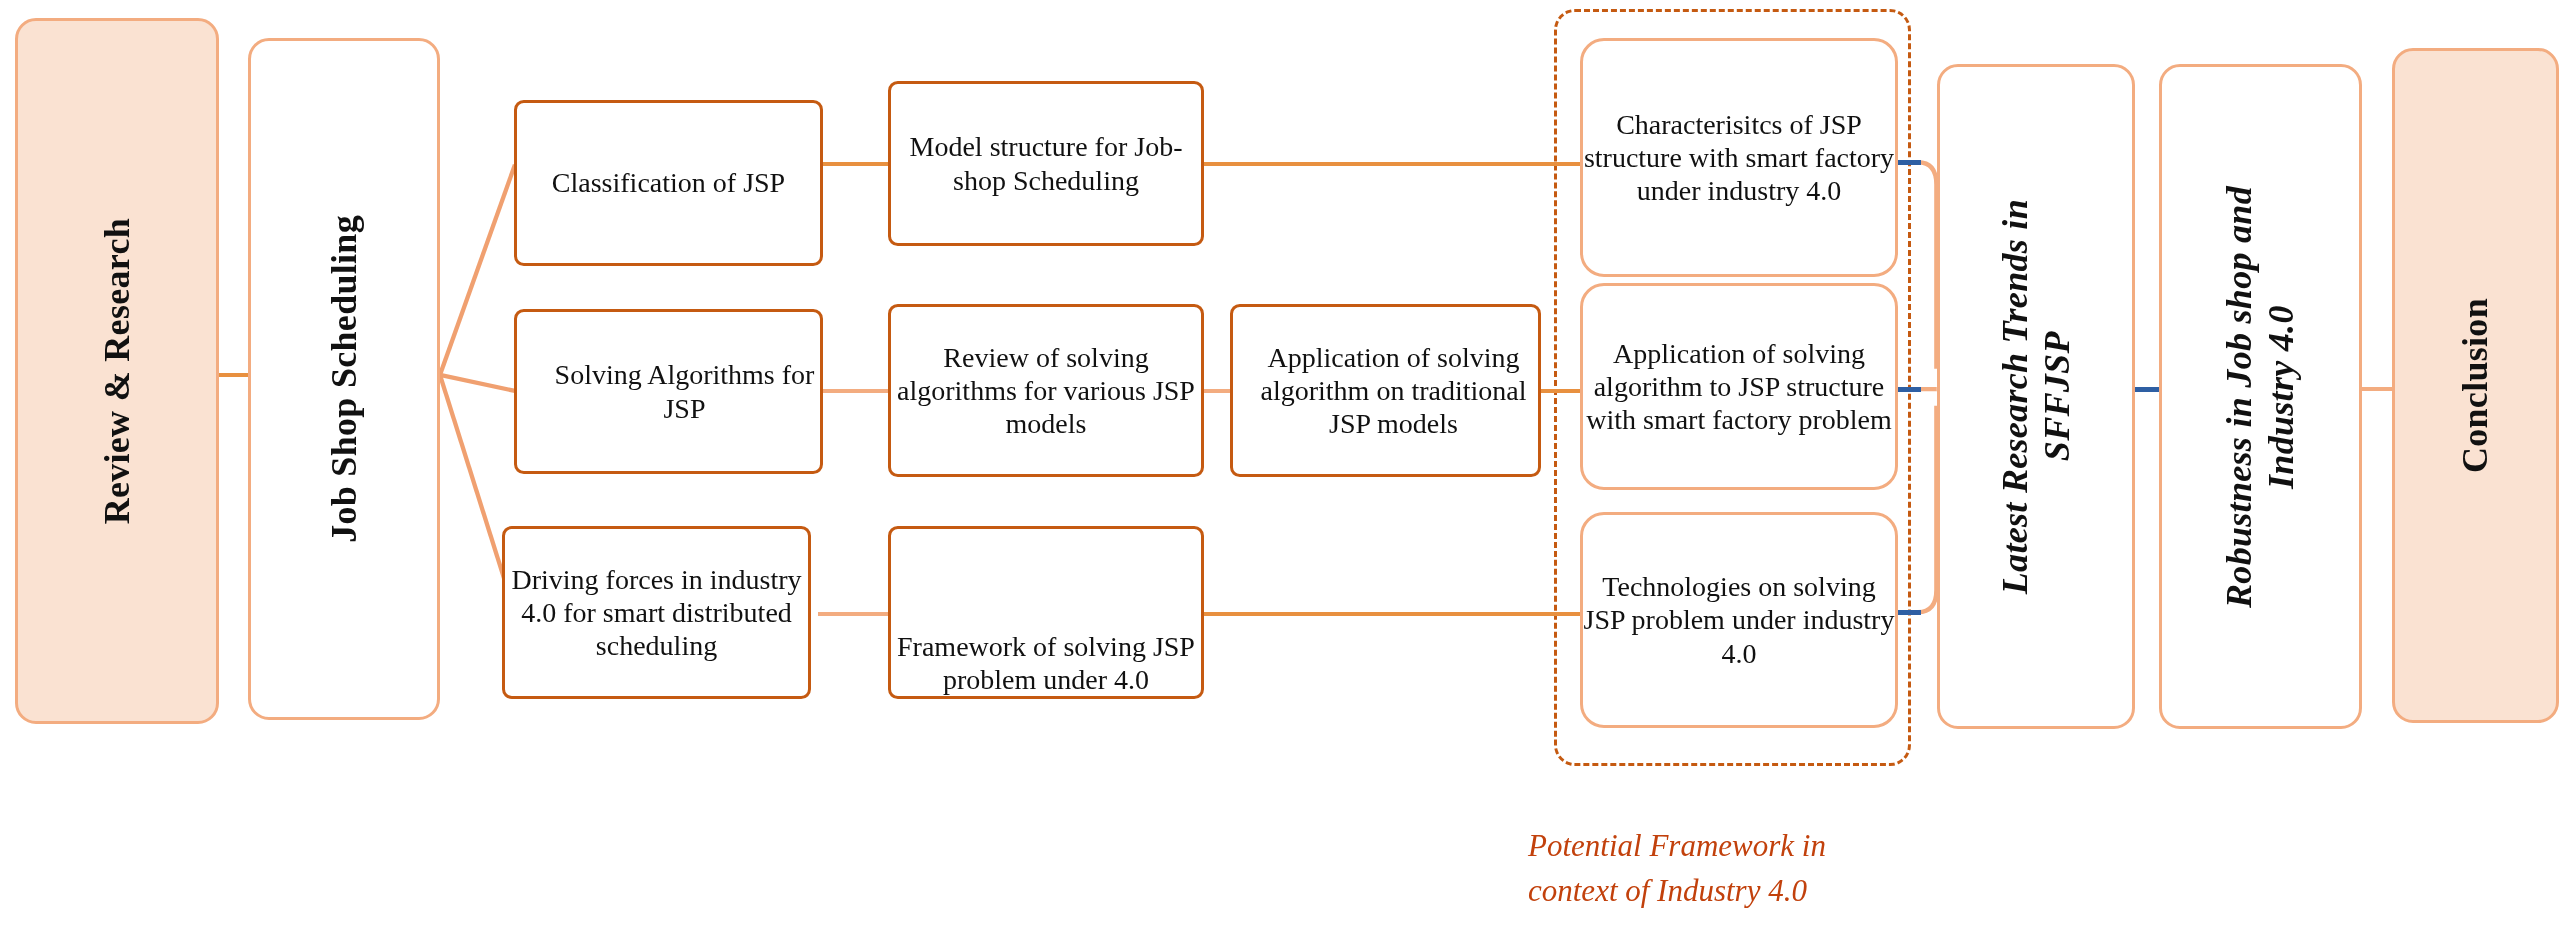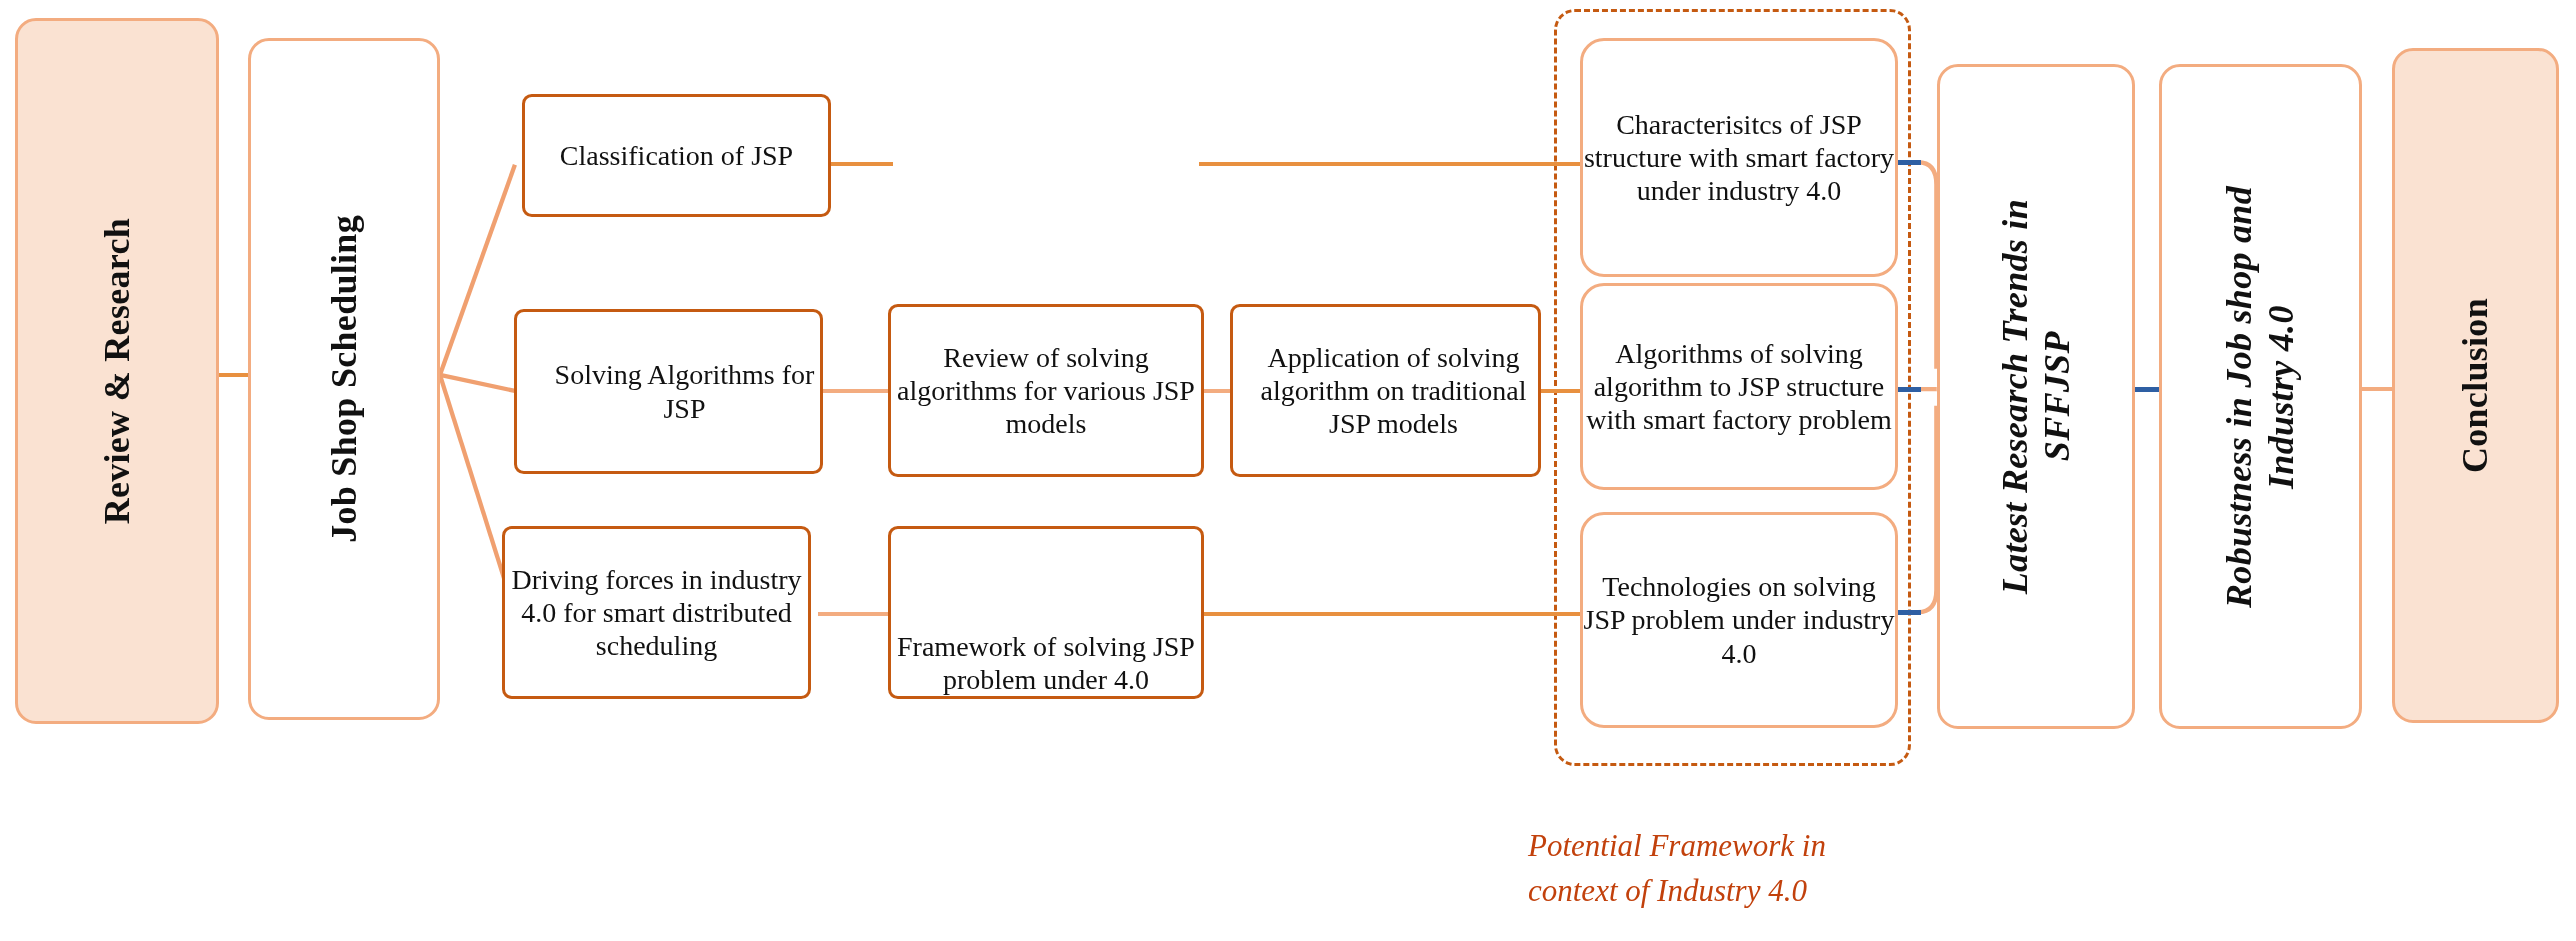--- a/index.html
+++ b/index.html
@@ -103,25 +103,30 @@
 
   <div class="node pillar italic" style="left:2159px;top:64px;width:203px;height:665px;">
     <span class="label">Robustness in Job shop and
 Industry 4.0</span>
   </div>
 
   <div class="node pillar filled" style="left:2392px;top:48px;width:167px;height:675px;">
     <span class="label">Conclusion</span>
   </div>
 
-  <div class="node box" style="left:514px;top:94px;width:309px;height:123px;margin-left:8px;">
+  <div class="node box" style="left:514px;top:100px;width:309px;height:166px;">
     <span class="label">Classification of
 JSP</span>
   </div>
 
+  <div class="node box" style="left:888px;top:81px;width:316px;height:165px;">
+    <span class="label">Model structure
+for Job-shop
+Scheduling</span>
+  </div>
 
   <div class="node box soft" style="left:1580px;top:38px;width:318px;height:239px;">
     <span class="label">Characterisitcs of
 JSP structure
 with smart
 factory under
 industry 4.0</span>
   </div>
 
   <div class="node box" style="left:514px;top:309px;width:309px;height:165px;padding-left:32px;">
@@ -138,21 +143,21 @@
   </div>
 
   <div class="node box" style="left:1230px;top:304px;width:311px;height:173px;padding-left:16px;">
     <span class="label">Application of
 solving algorithm
 on traditional JSP
 models</span>
   </div>
 
   <div class="node box soft" style="left:1580px;top:283px;width:318px;height:207px;">
-    <span class="label">Algorithms of
+    <span class="label">Application of
 solving algorithm
 to JSP structure
 with smart
 factory problem</span>
   </div>
 
   <div class="node box" style="left:502px;top:526px;width:309px;height:173px;">
     <span class="label">Driving forces in
 industry 4.0 for
 smart distributed

